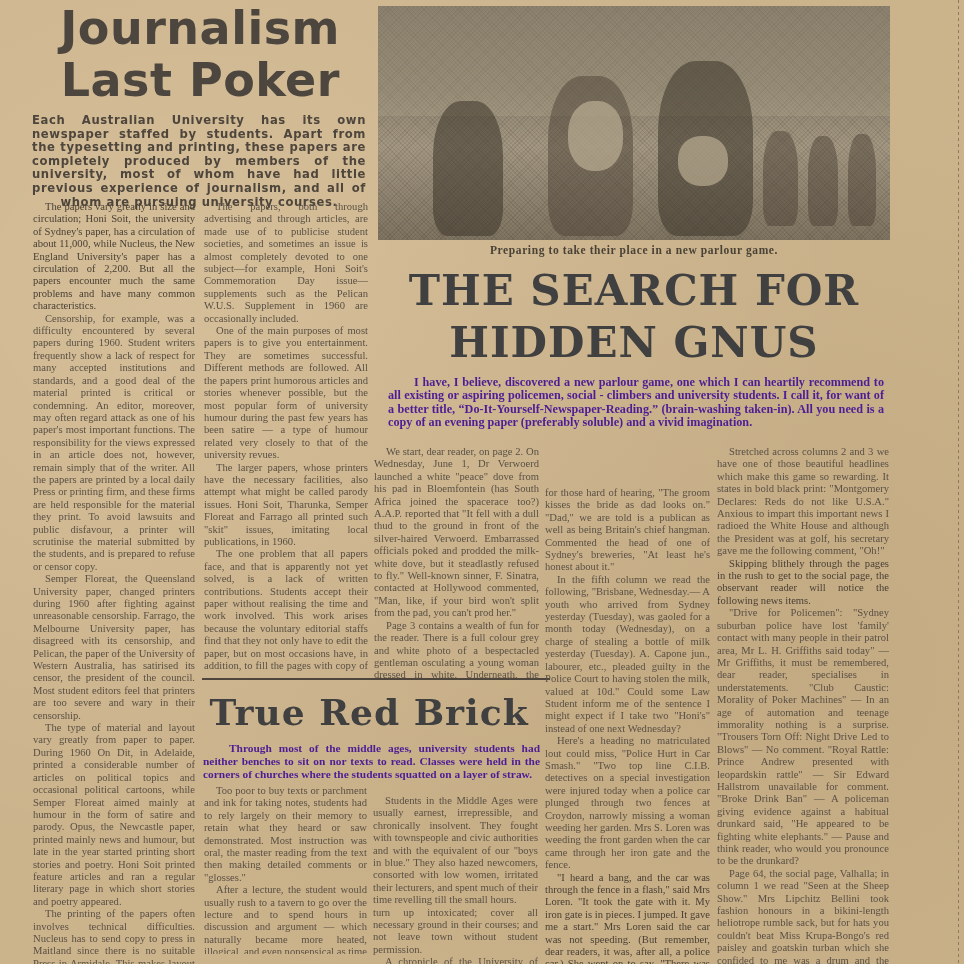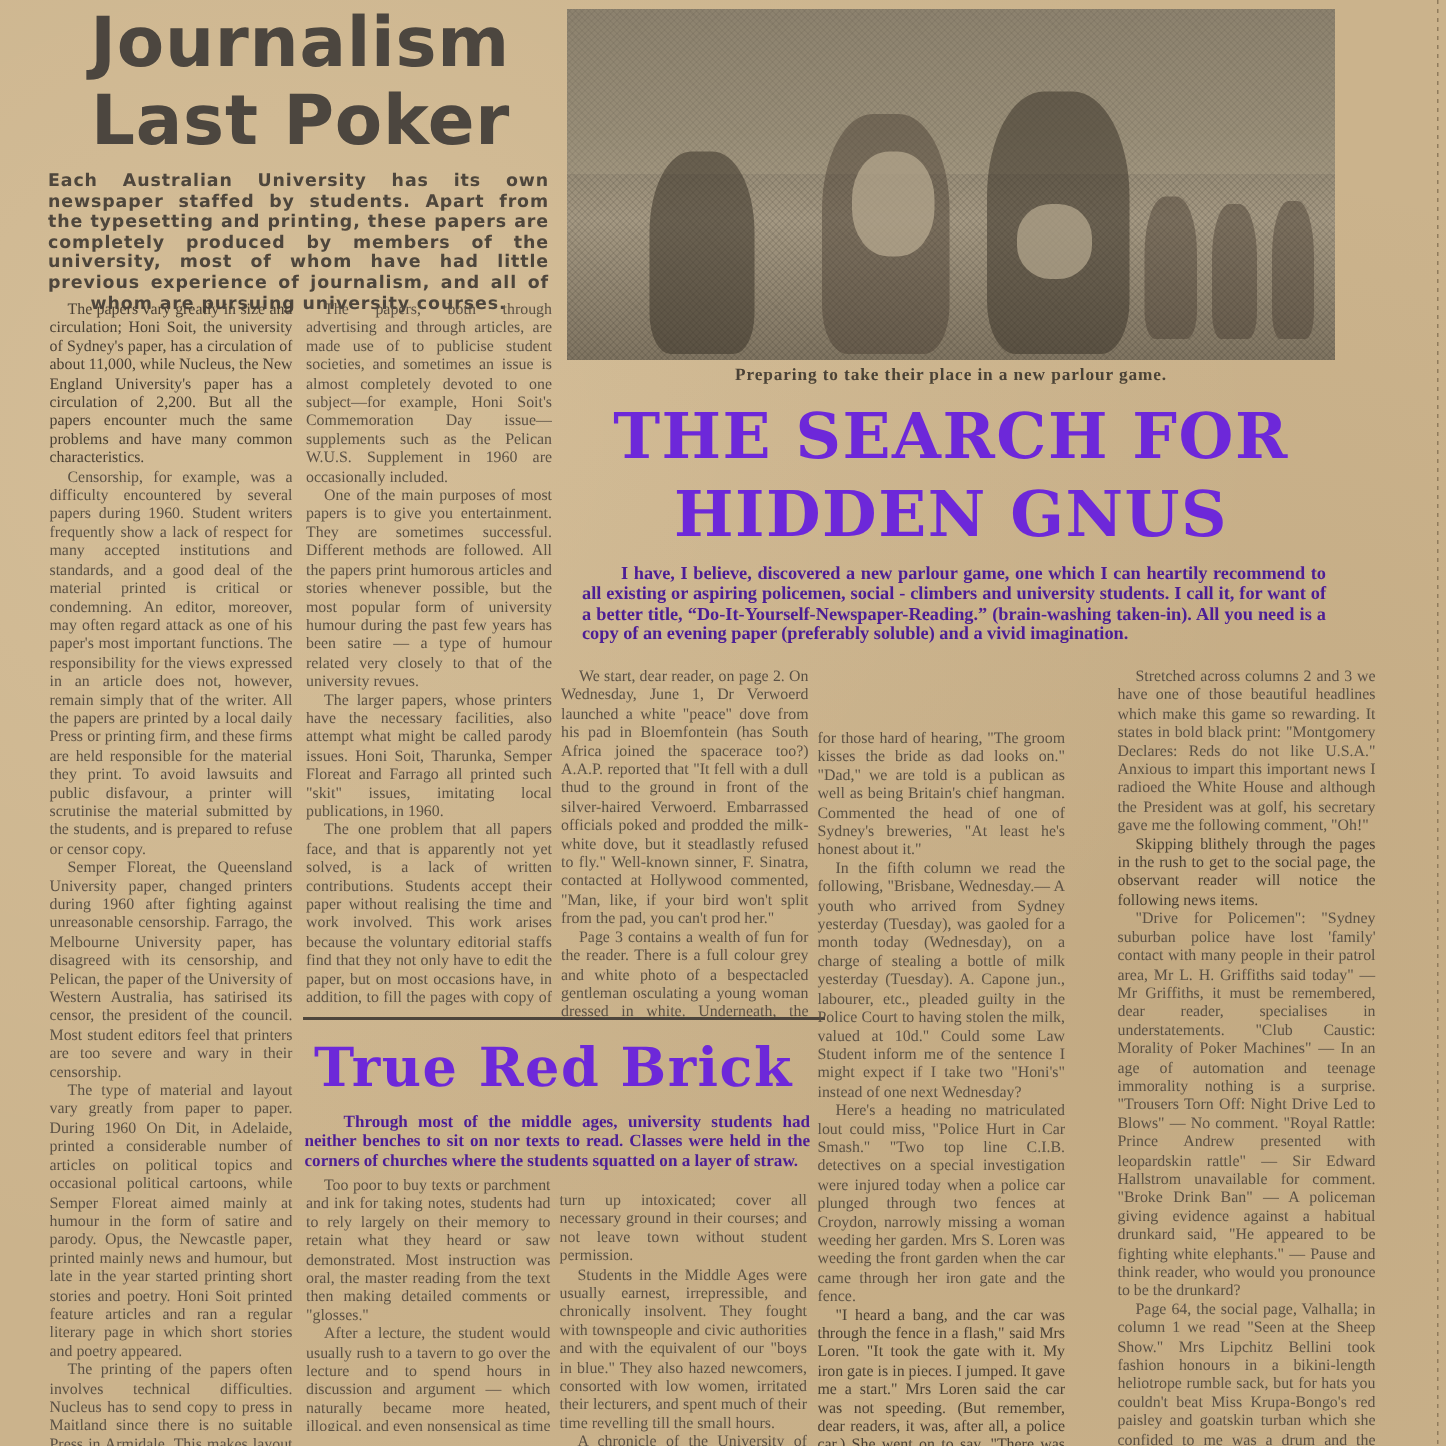--- a/index.html
+++ b/index.html
@@ -23,21 +23,21 @@
     position: absolute; font-family: "DejaVu Sans", sans-serif; font-weight: bold;
     color: #4c463f; text-align: right; letter-spacing: 0.5px;
   }
   .standfirst {
     position: absolute; font-family: "DejaVu Sans", sans-serif; font-weight: bold;
     font-size: 11.6px; line-height: 13.6px; text-align: justify; color: #4e463c;
     text-align-last: center; letter-spacing: 0.6px;
   }
   .serif-head {
     position: absolute; font-family: "DejaVu Serif", serif; font-weight: bold;
-    color: #6d28d9; text-align: center; letter-spacing: 1px;
+    color: #404040; text-align: center; letter-spacing: 1px;
   }
   .photo {
     position: absolute; left: 378px; top: 6px; width: 512px; height: 234px;
     background:
       repeating-linear-gradient(45deg, rgba(0,0,0,0.08) 0 1px, transparent 1px 3px),
       repeating-linear-gradient(-45deg, rgba(0,0,0,0.08) 0 1px, transparent 1px 3px),
       linear-gradient(180deg, #7a7060 0%, #8c826e 35%, #a49882 60%, #7f7461 100%);
     overflow: hidden;
   }
   .photo .fig { position: absolute; background: rgba(60,52,42,0.55); border-radius: 40% 40% 20% 20%; }
@@ -81,22 +81,22 @@
 
 <div class="serif-head" style="left:204px; top:690px; width:330px; font-size:36px; line-height:44px;">True Red Brick</div>
 <div class="lede" style="left:203px; top:742px; width:337px; font-size:11.4px; line-height:13.2px;">
   <span class="ind"></span><span>Through most of the middle ages, university students had neither benches to sit on nor texts to read. Classes were held in the corners of churches where the students squatted on a layer of straw.</span>
 </div>
 <div class="col" id="brick-col1" style="left:204px; top:785px; width:163px; height:169px; overflow:hidden;">
     <p>Too poor to buy texts or parchment and ink for taking notes, students had to rely largely on their memory to retain what they heard or saw demonstrated. Most instruction was oral, the master reading from the text then making detailed comments or "glosses."</p>
     <p>After a lecture, the student would usually rush to a tavern to go over the lecture and to spend hours in discussion and argument — which naturally became more heated, illogical, and even nonsensical as time moved on.</p>
   </div>
 <div class="col" id="brick-col2" style="left:373px; top:795px; width:165px; height:169px; overflow:hidden;">
+    <p>Students in the Middle Ages were usually earnest, irrepressible, and chronically insolvent. They fought with townspeople and civic authorities and with the equivalent of our "boys in blue." They also hazed newcomers, consorted with low women, irritated their lecturers, and spent much of their time revelling till the small hours.</p>
     <p style="text-indent: 0px;">turn up intoxicated; cover all necessary ground in their courses; and not leave town without student permission.</p>
-    <p>Students in the Middle Ages were usually earnest, irrepressible, and chronically insolvent. They fought with townspeople and civic authorities and with the equivalent of our "boys in blue." They also hazed newcomers, consorted with low women, irritated their lecturers, and spent much of their time revelling till the small hours.</p>
     <p>A chronicle of the University of Freiburg in Breisgau depicted student</p>
   </div>
 
 <div class="photo">
   <div class="light" style="left:0; top:0; width:512px; height:110px; border-radius:0; background:rgba(175,162,138,0.35);"></div>
   <div class="fig" style="left:55px; top:95px; width:70px; height:135px;"></div>
   <div class="fig" style="left:170px; top:70px; width:85px; height:160px; background:rgba(70,60,48,0.45);"></div>
   <div class="light" style="left:190px; top:95px; width:55px; height:70px;"></div>
   <div class="fig" style="left:280px; top:55px; width:95px; height:175px;"></div>
   <div class="light" style="left:300px; top:130px; width:50px; height:50px;"></div>
@@ -115,20 +115,20 @@
 <div class="col" id="gnus-col1" style="left:374px; top:446px; width:165px; height:232px; overflow:hidden;">
     <p>We start, dear reader, on page 2. On Wednesday, June 1, Dr Verwoerd launched a white "peace" dove from his pad in Bloemfontein (has South Africa joined the spacerace too?) A.A.P. reported that "It fell with a dull thud to the ground in front of the silver-haired Verwoerd. Embarrassed officials poked and prodded the milk-white dove, but it steadlastly refused to fly." Well-known sinner, F. Sinatra, contacted at Hollywood commented, "Man, like, if your bird won't split from the pad, you can't prod her."</p>
     <p>Page 3 contains a wealth of fun for the reader. There is a full colour grey and white photo of a bespectacled gentleman osculating a young woman dressed in white. Underneath, the scene is vividly described</p>
   </div>
 <div class="col" id="gnus-col2" style="left:545px; top:446px; width:165px; height:518px; overflow:hidden;margin-top:41px;">
     <p style="text-indent: 0px;">for those hard of hearing, "The groom kisses the bride as dad looks on." "Dad," we are told is a publican as well as being Britain's chief hangman. Commented the head of one of Sydney's breweries, "At least he's honest about it."</p>
     <p>In the fifth column we read the following, "Brisbane, Wednesday.— A youth who arrived from Sydney yesterday (Tuesday), was gaoled for a month today (Wednesday), on a charge of stealing a bottle of milk yesterday (Tuesday). A. Capone jun., labourer, etc., pleaded guilty in the Police Court to having stolen the milk, valued at 10d." Could some Law Student inform me of the sentence I might expect if I take two "Honi's" instead of one next Wednesday?</p>
     <p>Here's a heading no matriculated lout could miss, "Police Hurt in Car Smash." "Two top line C.I.B. detectives on a special investigation were injured today when a police car plunged through two fences at Croydon, narrowly missing a woman weeding her garden. Mrs S. Loren was weeding the front garden when the car came through her iron gate and the fence.</p>
     <p class="bold">"I heard a bang, and the car was through the fence in a flash," said Mrs Loren. "It took the gate with it. My iron gate is in pieces. I jumped. It gave me a start." Mrs Loren said the car was not speeding. (But remember, dear readers, it was, after all, a police car.) She went on to say, "There was no squealing as there usually is when a car crashes into the front of my place. This was the sixth one." Mrs Loren, could we, the readers, put to you this question? The sixth what, surely not the sixth police car, surely not?</p>
   </div>
-<div class="col" id="gnus-col3" style="left:717px; top:446px; width:172px; height:518px; overflow:hidden;margin-left:28px;">
+<div class="col" id="gnus-col3" style="left:717px; top:446px; width:172px; height:518px; overflow:hidden;">
     <p>Stretched across columns 2 and 3 we have one of those beautiful headlines which make this game so rewarding. It states in bold black print: "Montgomery Declares: Reds do not like U.S.A." Anxious to impart this important news I radioed the White House and although the President was at golf, his secretary gave me the following comment, "Oh!"</p>
     <p class="bold">Skipping blithely through the pages in the rush to get to the social page, the observant reader will notice the following news items.</p>
     <p>"Drive for Policemen": "Sydney suburban police have lost 'family' contact with many people in their patrol area, Mr L. H. Griffiths said today" — Mr Griffiths, it must be remembered, dear reader, specialises in understatements. "Club Caustic: Morality of Poker Machines" — In an age of automation and teenage immorality nothing is a surprise. "Trousers Torn Off: Night Drive Led to Blows" — No comment. "Royal Rattle: Prince Andrew presented with leopardskin rattle" — Sir Edward Hallstrom unavailable for comment. "Broke Drink Ban" — A policeman giving evidence against a habitual drunkard said, "He appeared to be fighting white elephants." — Pause and think reader, who would you pronounce to be the drunkard?</p>
     <p>Page 64, the social page, Valhalla; in column 1 we read "Seen at the Sheep Show." Mrs Lipchitz Bellini took fashion honours in a bikini-length heliotrope rumble sack, but for hats you couldn't beat Miss Krupa-Bongo's red paisley and goatskin turban which she confided to me was a drum and the lastest Goondiwindi craze. Cynthia Snodgrass was there, snatching time between lectures (she's doing Arts now you</p>
   </div>
 
 <div class="fold"></div>
 
 </body></html>

